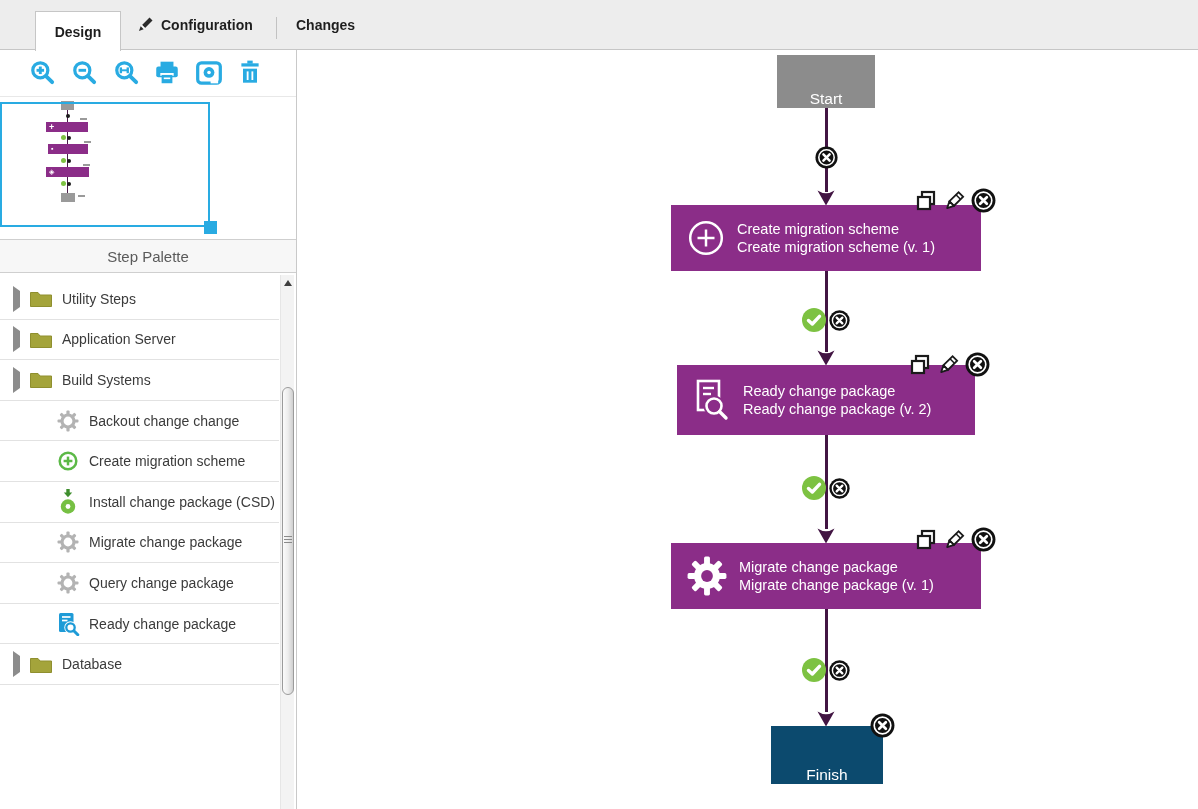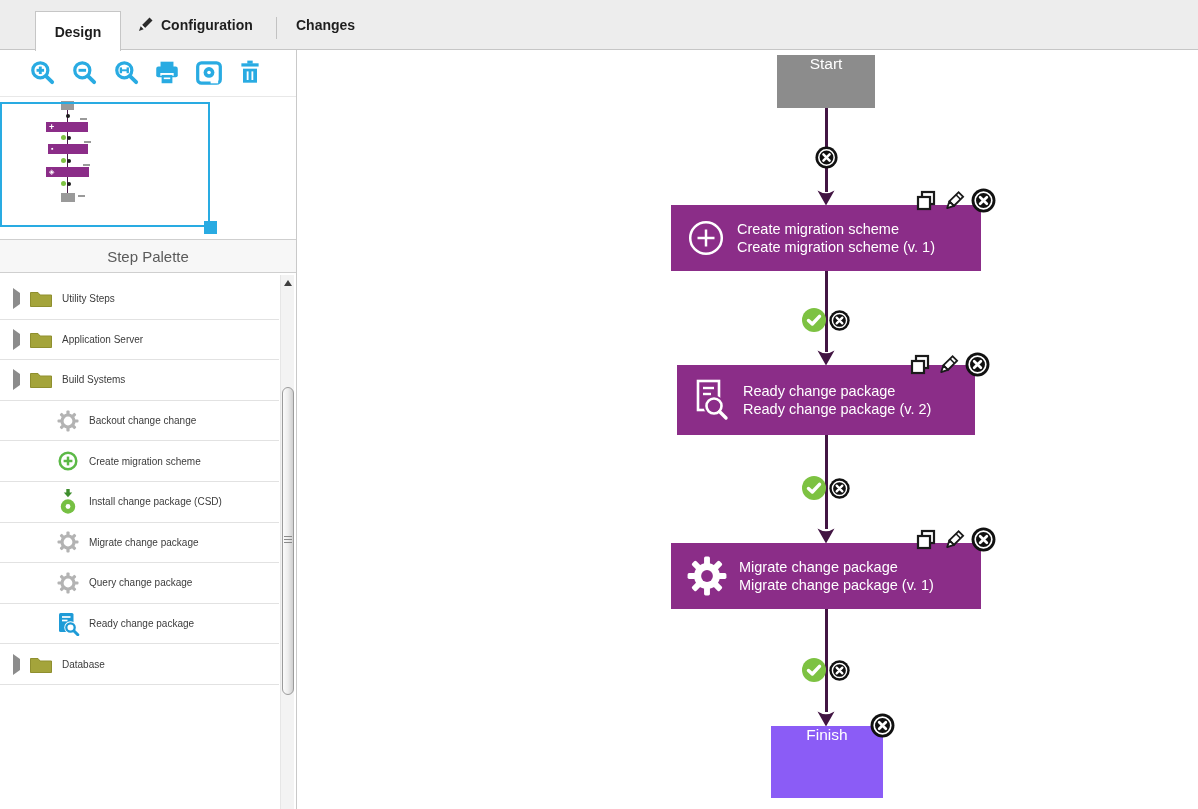--- a/index.html
+++ b/index.html
@@ -29,21 +29,21 @@
           box-sizing:border-box;}
   .mm-handle{position:absolute;left:204px;top:124px;width:13px;height:13px;background:#29ABE2;}
   .mm{position:absolute;}
 
   .palette-header{position:absolute;left:0;top:189px;width:296px;height:34px;background:#F7F7F7;
           border-top:1px solid #CFCFCF;border-bottom:1px solid #CFCFCF;box-sizing:border-box;
           display:flex;align-items:center;justify-content:center;font-size:15px;color:#5A5A5A;}
 
   .palette-list{position:absolute;left:0;top:224px;bottom:0;width:279px;overflow:hidden;padding-top:5px;}
   .prow{height:40.6px;box-sizing:border-box;border-bottom:1px solid #E2E2E2;display:flex;
-        align-items:center;font-size:10px;color:#3B3B3B;cursor:pointer;background:#fff;}
+        align-items:center;font-size:14px;color:#3B3B3B;cursor:pointer;background:#fff;}
   .prow .tw{width:9px;margin-left:13px;flex:none;}
   .tw-right{width:0;height:0;border-top:5px solid transparent;border-bottom:5px solid transparent;
         border-left:7px solid #8C8C8C;}
   .tw-down{width:0;height:0;border-left:5px solid transparent;border-right:5px solid transparent;
         border-top:7px solid #4A4A4A;}
   .prow .fico{margin-left:8px;flex:none;display:flex;}
   .prow .flabel{margin-left:10px;}
   .prow.child{padding-left:56px;}
   .prow.child .cico{width:24px;flex:none;display:flex;justify-content:center;}
   .prow.child .flabel{margin-left:9px;}
@@ -53,24 +53,24 @@
   .sb-up{height:16px;display:flex;align-items:center;justify-content:center;cursor:pointer;}
   .sb-up-tri{width:0;height:0;border-left:4.5px solid transparent;border-right:4.5px solid transparent;
         border-bottom:6px solid #3F3F3F;}
   .sb-thumb{position:absolute;left:1px;top:112px;width:10px;height:306px;border:1px solid #9B9B9B;
         border-radius:7px;background:linear-gradient(90deg,#FBFBFB,#EDEDED 50%,#CFCFCF);cursor:pointer;}
   .sb-grip{position:absolute;left:1px;top:148px;width:8px;}
   .sb-grip div{height:1px;background:#8A8A8A;margin-bottom:2px;}
 
   
   .canvas{position:absolute;left:297px;top:50px;right:0;bottom:0;background:#fff;}
-  .node{position:absolute;color:#fff;display:flex;align-items:flex-start;justify-content:center;
+  .node{position:absolute;color:#fff;display:flex;align-items:flex-end;justify-content:center;
         font-size:15.5px;cursor:pointer;}
   .node-start{left:480px;top:5px;width:98px;height:53px;background:#8C8C8C;}
-  .node-finish{left:474px;top:676px;width:112px;height:72px;background:#8b5cf6;}
+  .node-finish{left:474px;top:676px;width:112px;height:58px;background:#0c4a6e;}
 
   .edge{position:absolute;left:527.5px;width:3px;background:#421543;}
   .ah{position:absolute;left:519.5px;width:18px;height:16px;}
 
   .step{position:absolute;background:#8B2D88;color:#fff;display:flex;align-items:center;cursor:pointer;}
   .step .sico{margin-left:15px;flex:none;display:flex;}
   .step .stxt{margin-left:11px;font-size:14.5px;line-height:18px;}
 
   .actions{position:absolute;display:flex;align-items:center;gap:4px;}
   .actions > span{display:flex;cursor:pointer;}

